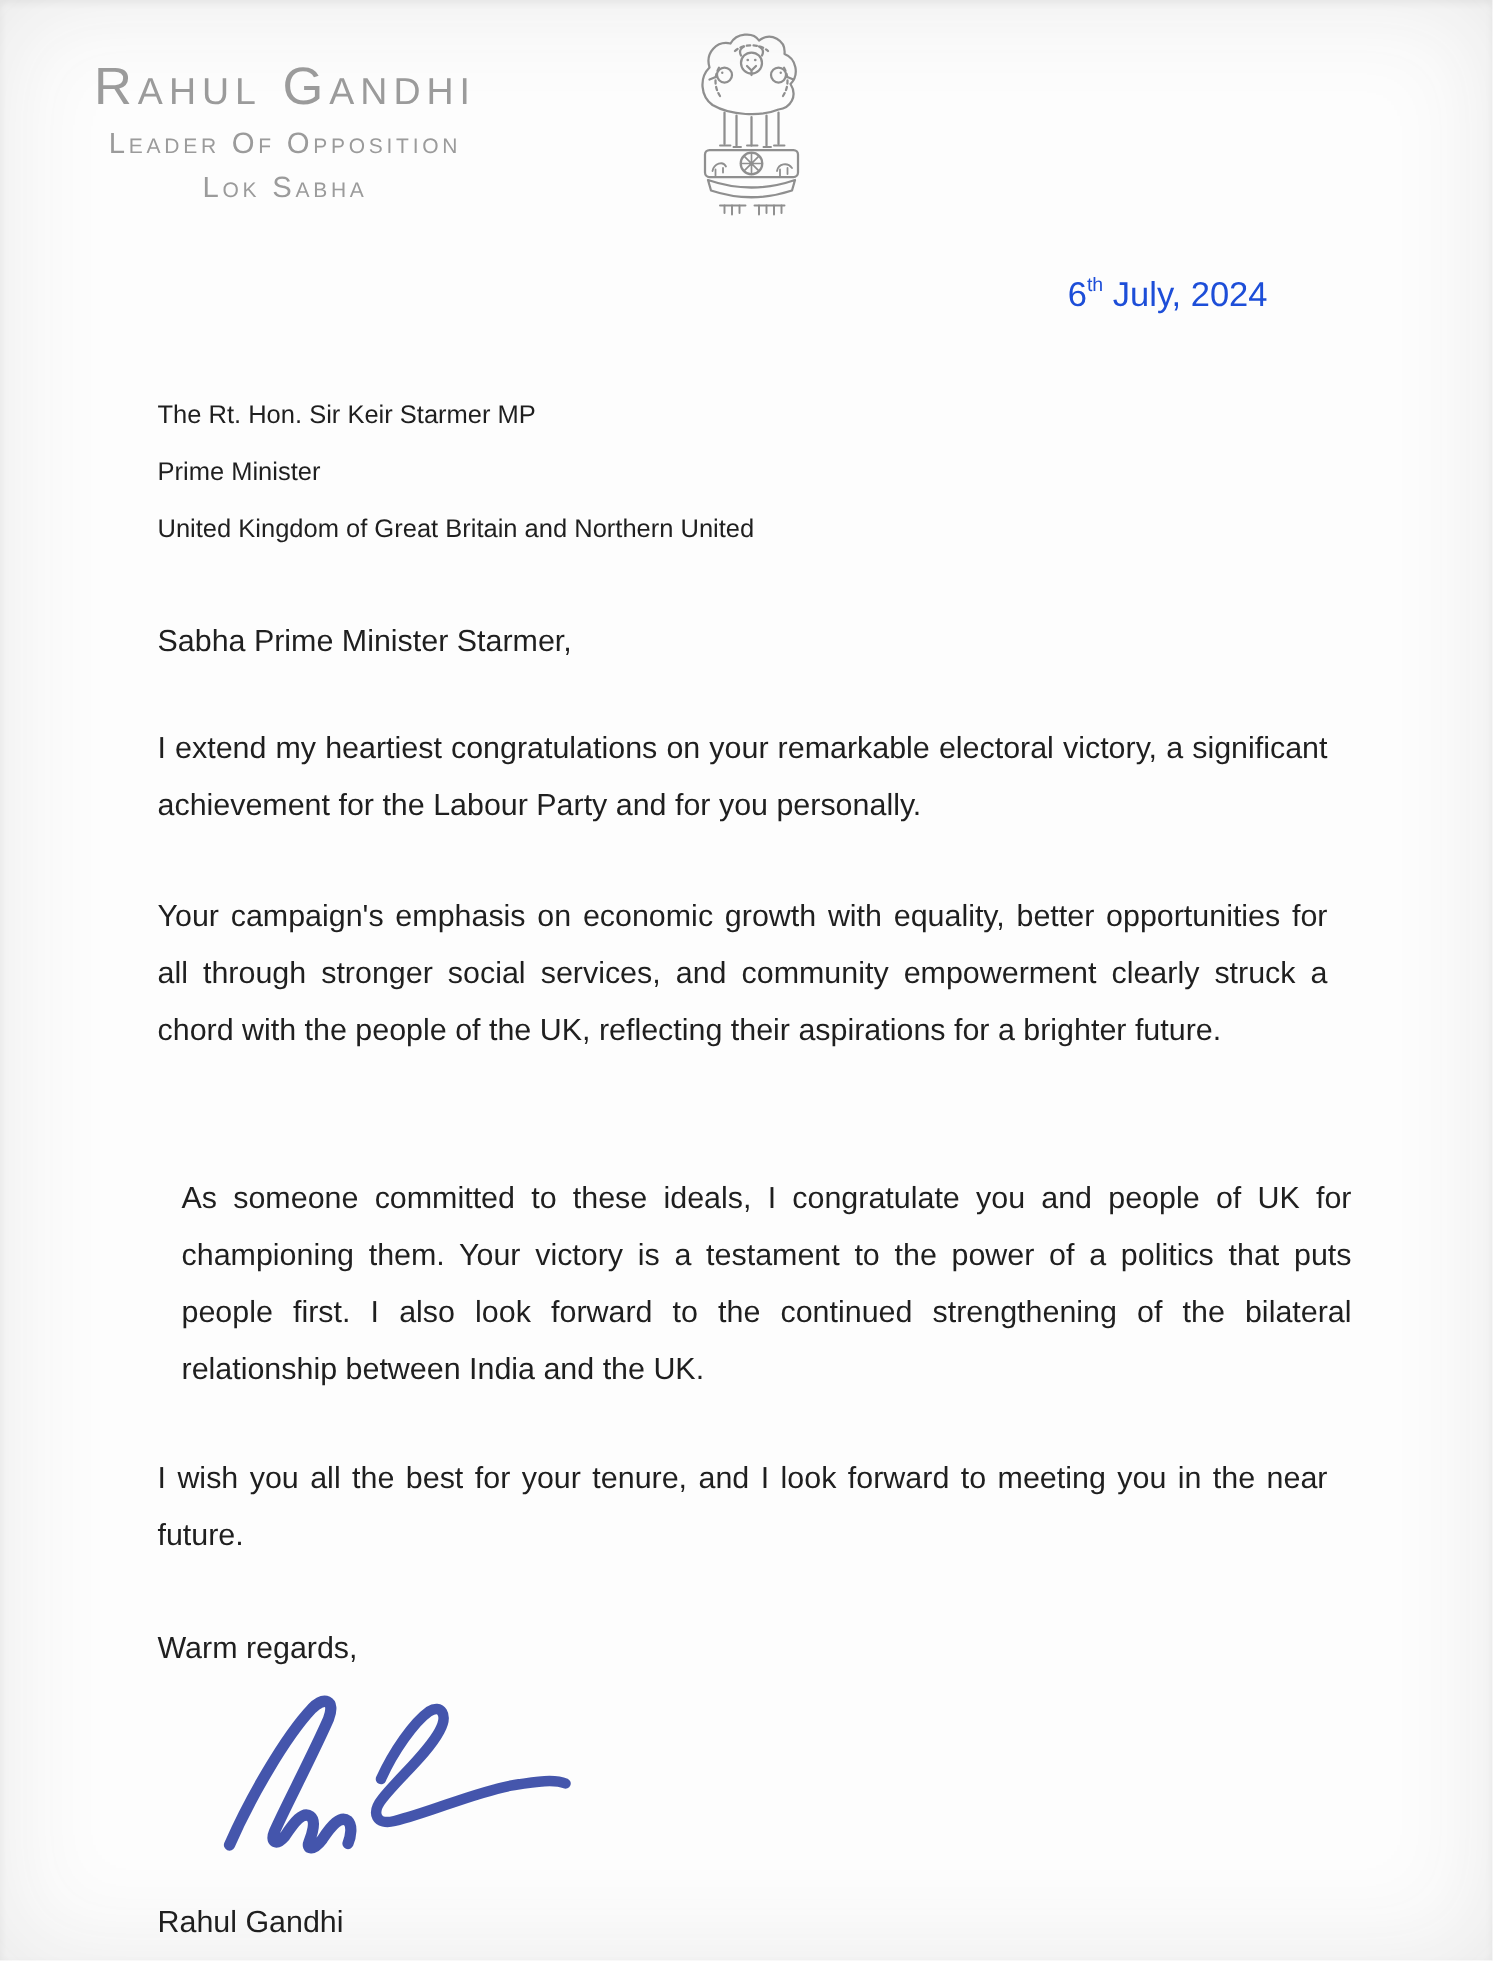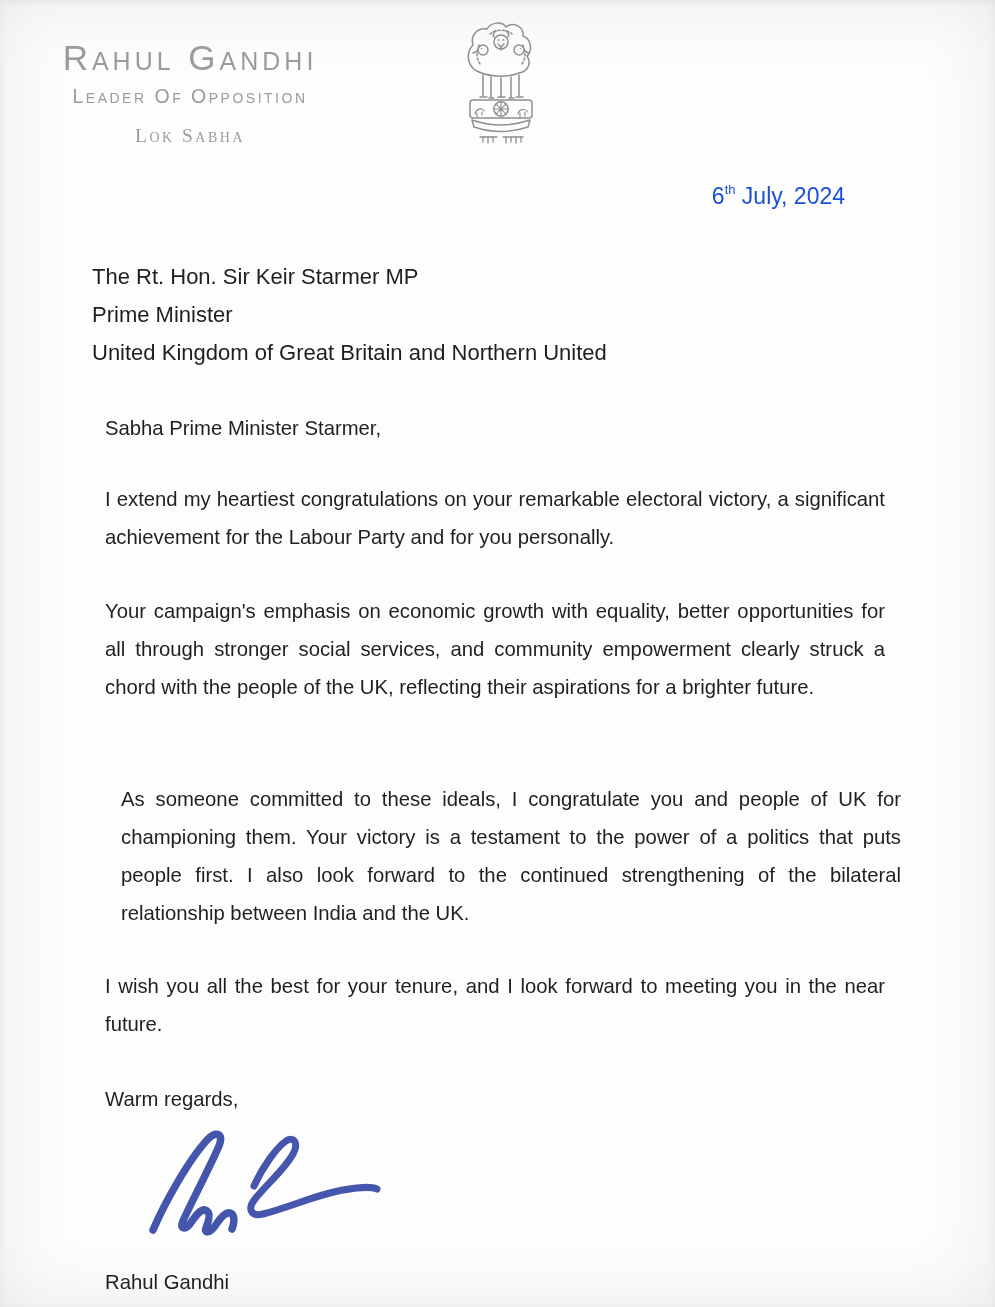--- a/index.html
+++ b/index.html
@@ -14,29 +14,29 @@
     box-shadow: inset 0 0 70px rgba(60,60,60,0.10), inset 0 2px 6px rgba(0,0,0,0.06);
   }
   
   .letterhead {
     position:absolute; left:32px; top:38px; width:316px;
     text-align:center; color:#9b9b9b;
     font-variant:small-caps;
   }
   .lh-name { font-size:35px; letter-spacing:4px; font-weight:400; }
   .lh-sub  { font-size:19.5px; letter-spacing:2.5px; margin-top:7px; }
-  .lh-sub2 { font-size:19.5px; letter-spacing:2.5px; margin-top:17px;font-family:Liberation Serif, serif; }
+  .lh-sub2 { font-size:19.5px; letter-spacing:2.5px; margin-top:6px; }
   
   .emblem { position:absolute; left:450px; top:20px; width:102px; height:126px; }
   .emblem path, .emblem circle, .emblem rect { vector-effect:non-scaling-stroke; }
   
   .date-line { position:absolute; top:183px; right:150px; font-size:23px; color:#1d4ed8; }
   .date-line sup { font-size:13px; position:relative; top:-1px; }
   
-  .recipient  { position:absolute; left:92px; top:258px; font-size:22px; line-height:38px; }
+  .recipient  { position:absolute; left:105px; top:258px; font-size:17px; line-height:38px; }
   .salutation { position:absolute; left:105px; top:409px; font-size:20.3px; line-height:38px; }
   .para {
     position:absolute; left:105px; width:780px;
     font-size:20.3px; line-height:38px;
     text-align:justify; text-justify:inter-word;
   }
   #para-1 { top:480px; }
   #para-2 { top:592px; }
   #para-3 { top:780px;margin-left:16px; }
   #para-4 { top:967px; }

